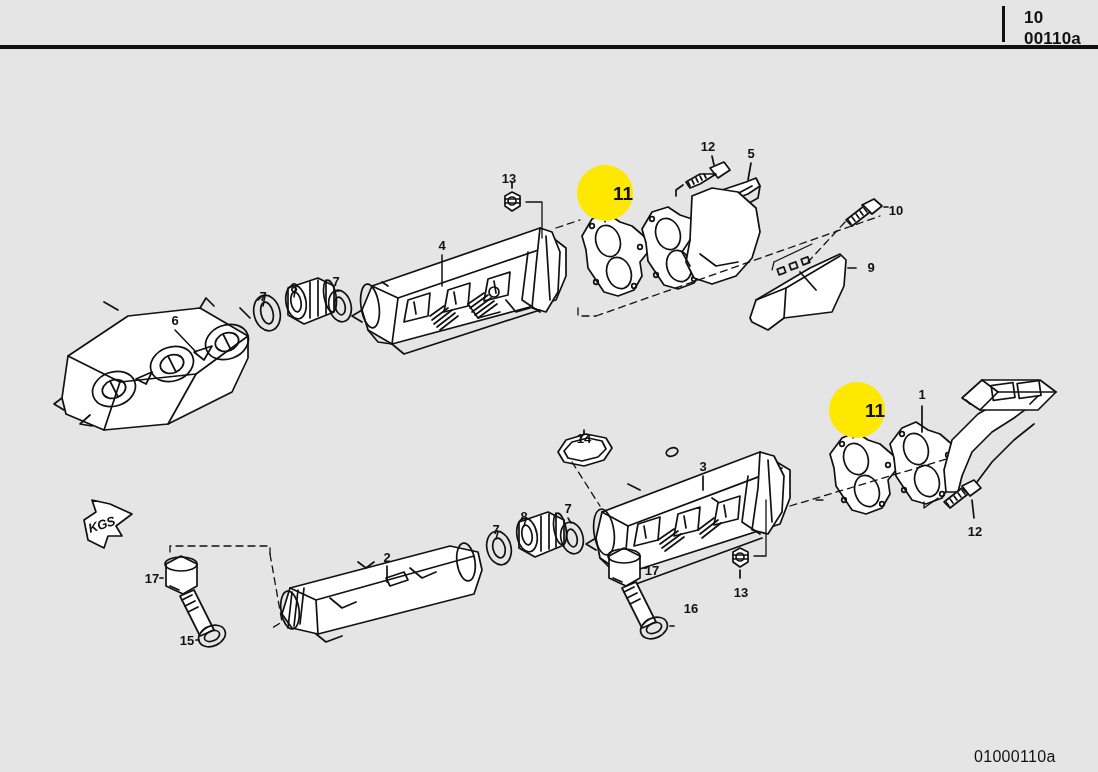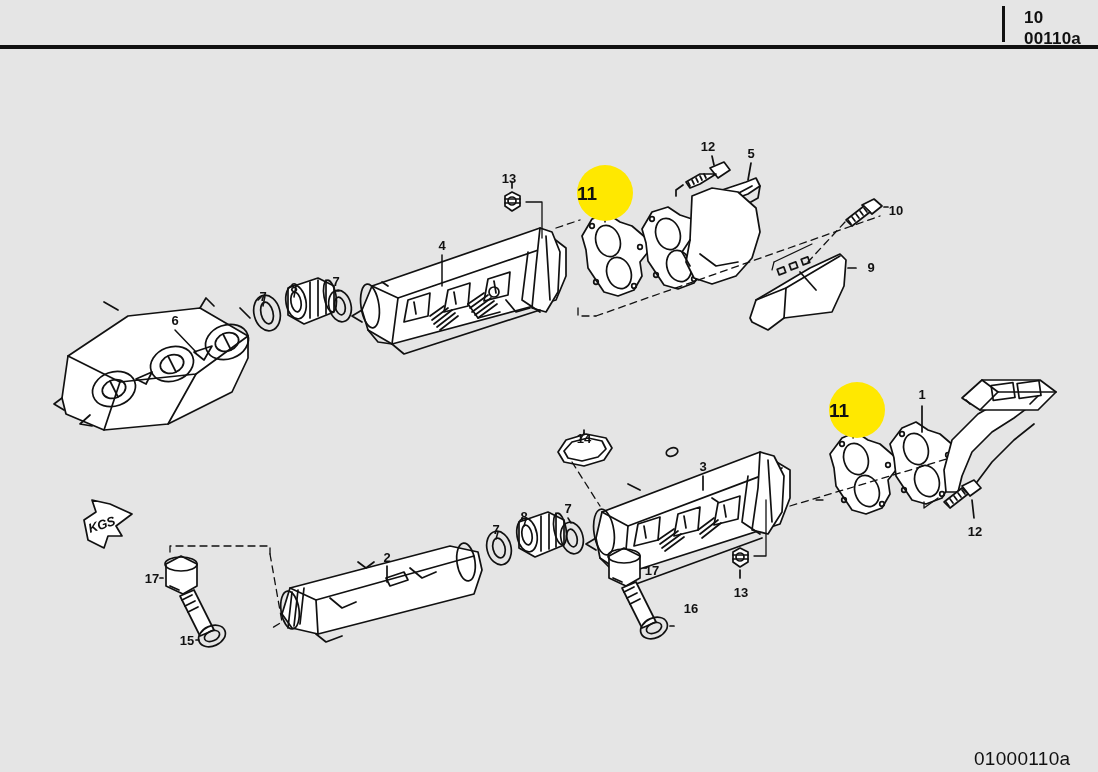--- a/index.html
+++ b/index.html
@@ -45,21 +45,21 @@
     white-space: nowrap;
   }
   #header-code-top { top: 8px; }
   #header-code-bottom { top: 29px; }
 
   
   #footer-code {
     position: absolute;
     left: 974px;
     top: 748px;
-    font-size: 19px;
+    font-size: 16px;
     color: #111111;
     letter-spacing: 0.3px;
   }
 
   
   #drawing {
     position: absolute;
     left: 0;
     top: 0;
     width: 1098px;
@@ -80,21 +80,21 @@
   
   .highlight {
     position: absolute;
     width: 56px;
     height: 56px;
     border-radius: 50%;
     background: #FFE800;
     transform: translate(-50%, -50%);
     display: flex;
     align-items: center;
-    justify-content: flex-start;
+    justify-content: flex-end;
   }
   .highlight span {
     font-weight: bold;
     font-size: 19px;
     color: #111111;
     line-height: 1;
   }
   
   #kgs-marker {
     position: absolute;

